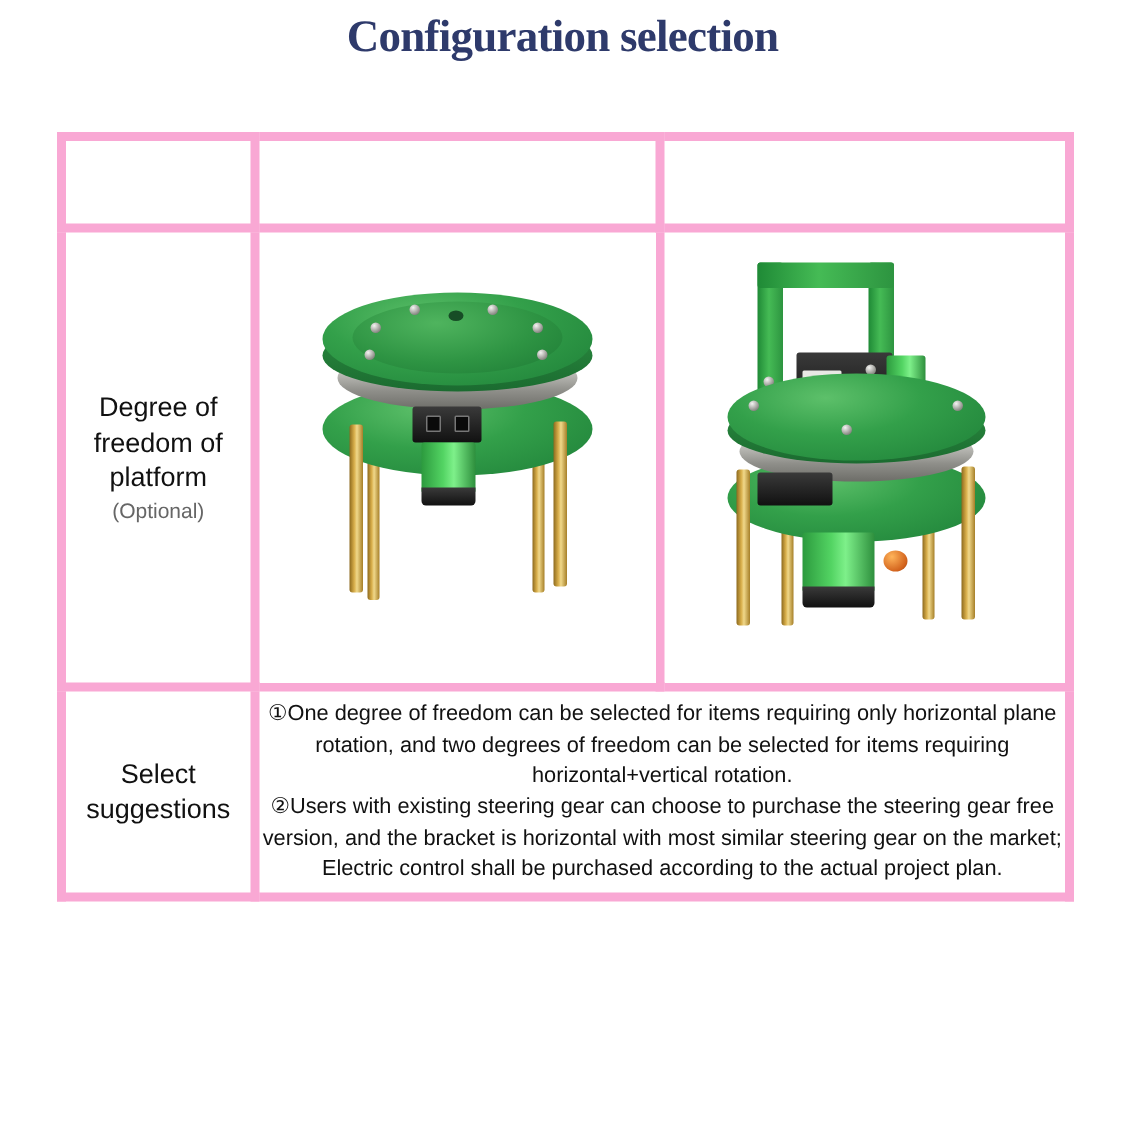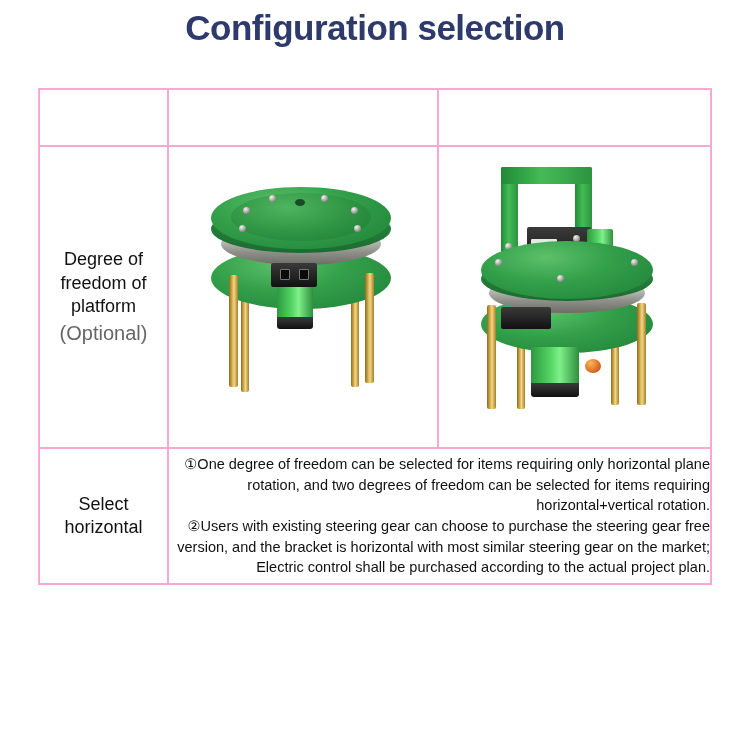--- a/index.html
+++ b/index.html
@@ -16,38 +16,39 @@
     position: relative;
   }
 
   
   .page-title {
     position: absolute;
     top: 8px;
     left: 0;
     width: 750px;
     text-align: center;
-    font-size: 35px;
+    font-size: 30px;
     font-weight: bold;
     letter-spacing: -0.5px;
     color: #2e3a6b;
     line-height: 1.15;
+    font-family: Liberation Serif, serif;
   }
 
   
   .config-table {
     position: absolute;
     left: 38px;
     top: 88px;
     width: 674px;
     border-collapse: collapse;
     table-layout: fixed;
   }
   .config-table td, .config-table th {
-    border: 2px solid #f9a8d4;
+    border: 6px solid #f9a8d4;
     vertical-align: middle;
     padding: 0;
     background: #ffffff;
   }
 
   col.c-label { width: 129px; }
   col.c-one   { width: 270px; }
   col.c-two   { width: 273px; }
 
   
@@ -74,21 +75,21 @@
   .row-label {
     text-align: center;
     line-height: 1.3;
   }
   .row-label .main {
     font-size: 18px;
     color: #111111;
     display: block;
   }
   .row-label .sub {
-    font-size: 20px;
+    font-size: 14px;
     color: #666666;
     display: block;
     margin-top: 1px;
   }
 
   
   .img-cell {
     height: 300px;
     position: relative;
   }
@@ -152,21 +153,21 @@
   .spec-cell div { white-space: nowrap; }
 
   
   .sugg-cell {
     height: 134px;
     padding: 9px 12px 9px 10px;
     font-size: 14.5px;
     line-height: 1.42;
     color: #111111;
     vertical-align: middle;
-    text-align: right;
+    text-align: center;
   }
   .sugg-cell p { margin: 0; }
 </style>
 </head>
 <body>
 
 <div class="page-title">Configuration selection</div>
 
 <table class="config-table">
   <colgroup>
@@ -263,21 +264,21 @@
 
         <div class="post" style="left:48px;top:158px;width:9px;height:104px;"></div>
         <div class="post" style="left:198px;top:156px;width:9px;height:102px;"></div>
       </div>
     </td>
   </tr>
 
 
   <tr>
     <td class="row-label">
-      <span class="main">Select horizontal</span>
+      <span class="main">Select suggestions</span>
     </td>
     <td class="sugg-cell" colspan="2">
       <p>①One degree of freedom can be selected for items requiring only horizontal plane rotation, and two degrees of freedom can be selected for items requiring horizontal+vertical rotation.</p>
       <p>②Users with existing steering gear can choose to purchase the steering gear free version, and the bracket is horizontal with most similar steering gear on the market; Electric control shall be purchased according to the actual project plan.</p>
     </td>
   </tr>
 </tbody>
   </table>
 
 </body></html>

